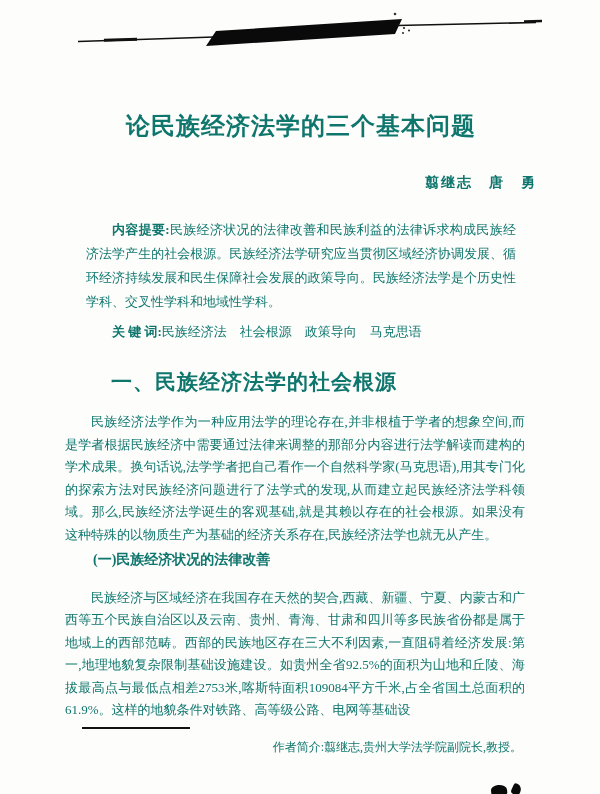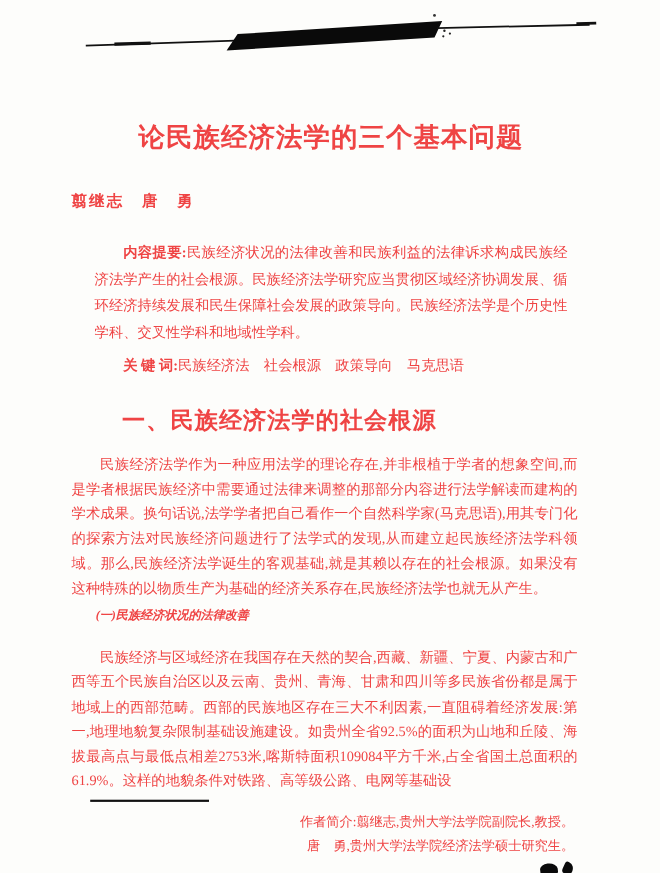--- a/index.html
+++ b/index.html
@@ -6,21 +6,21 @@
     margin: 0;
     padding: 0;
     background: #ffffff;
   }
   .page {
     position: relative;
     width: 600px;
     height: 794px;
     background: #fdfdfb;
     overflow: hidden;
-    color: #ef4444;
+    color: #0f766e;
     font-family: "Liberation Serif", "DejaVu Serif", serif;
   }
   .scan-artifact {
     position: absolute;
     top: 0;
     left: 0;
   }
   .content {
     position: relative;
     padding: 0 63px 0 65px; 
@@ -28,21 +28,21 @@
   .title {
     margin: 110px 0 0 0;
     text-align: center;
     font-size: 24px;
     font-weight: bold;
     letter-spacing: 1px;
     line-height: 32px;
   }
   .authors {
     margin-top: 32px;
-    text-align: left;
+    text-align: right;
     font-size: 14px;
     font-weight: bold;
     letter-spacing: 2px;
   }
   .abstract-block {
     margin: 26px 21px 0 21px;  
     font-size: 13px;
     line-height: 24px;
     text-align: justify;
   }
@@ -66,25 +66,24 @@
   }
   .body-para {
     margin: 15px 12px 0 0;
     font-size: 13px;
     line-height: 22.5px;
     text-align: justify;
     text-indent: 2em;
   }
   .sub-heading {
     margin: 3px 0 0 0;
-    font-size: 11px;
+    font-size: 14px;
     font-weight: bold;
     text-indent: 2em;
     line-height: 22.5px;
-    font-style: italic;
   }
   .footnote-rule {
     position: absolute;
     left: 82px;
     top: 727px;
     width: 108px;
     height: 2px;
     background: #111111;
   }
   .footnote {
@@ -161,21 +160,20 @@
     <h3 class="sub-heading">(一)民族经济状况的法律改善</h3>
 
     <p class="body-para">民族经济与区域经济在我国存在天然的契合,西藏、新疆、宁夏、内蒙古和广西等五个民族自治区以及云南、贵州、青海、甘肃和四川等多民族省份都是属于地域上的西部范畴。西部的民族地区存在三大不利因素,一直阻碍着经济发展:第一,地理地貌复杂限制基础设施建设。如贵州全省92.5%的面积为山地和丘陵、海拔最高点与最低点相差2753米,喀斯特面积109084平方千米,占全省国土总面积的61.9%。这样的地貌条件对铁路、高等级公路、电网等基础设</p>
 
   </div>
 
   <div class="footnote-rule"></div>
 
   <div class="footnote">
     <p>作者简介:翦继志,贵州大学法学院副院长,教授。</p>
-    <p class="fn-line2">唐　勇,贵州大学法学院经济法学硕士研究生。</p>
   </div>
 
   <div class="page-mark">
     <span class="blob1"></span>
     <span class="blob2"></span>
   </div>
 
 </div>
 
 </body></html>

